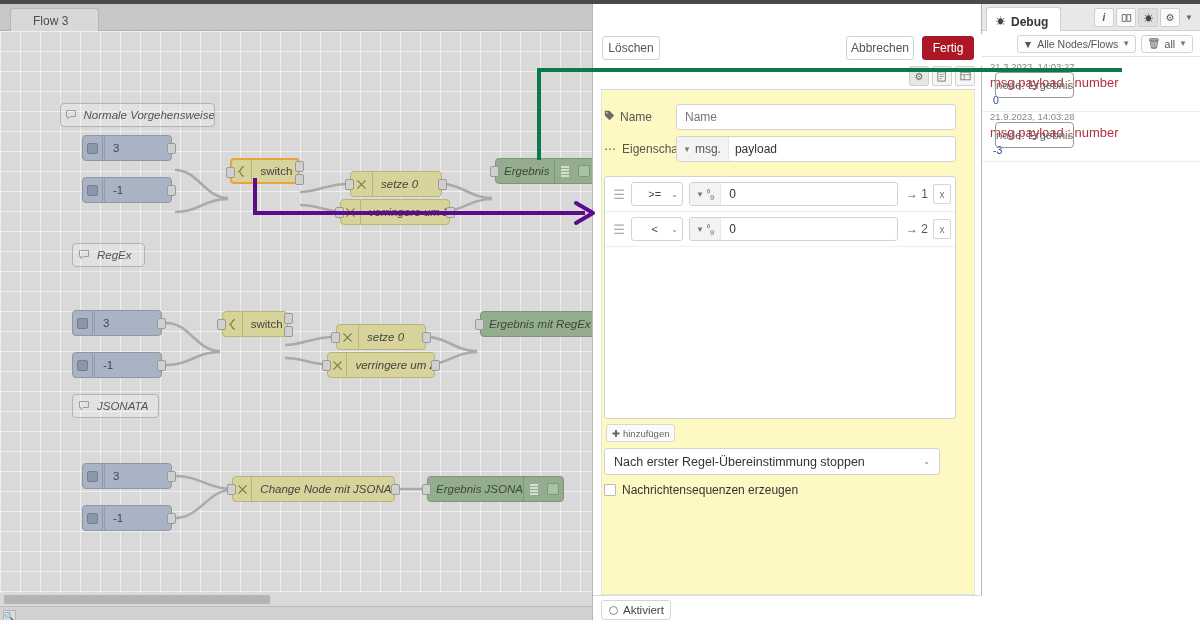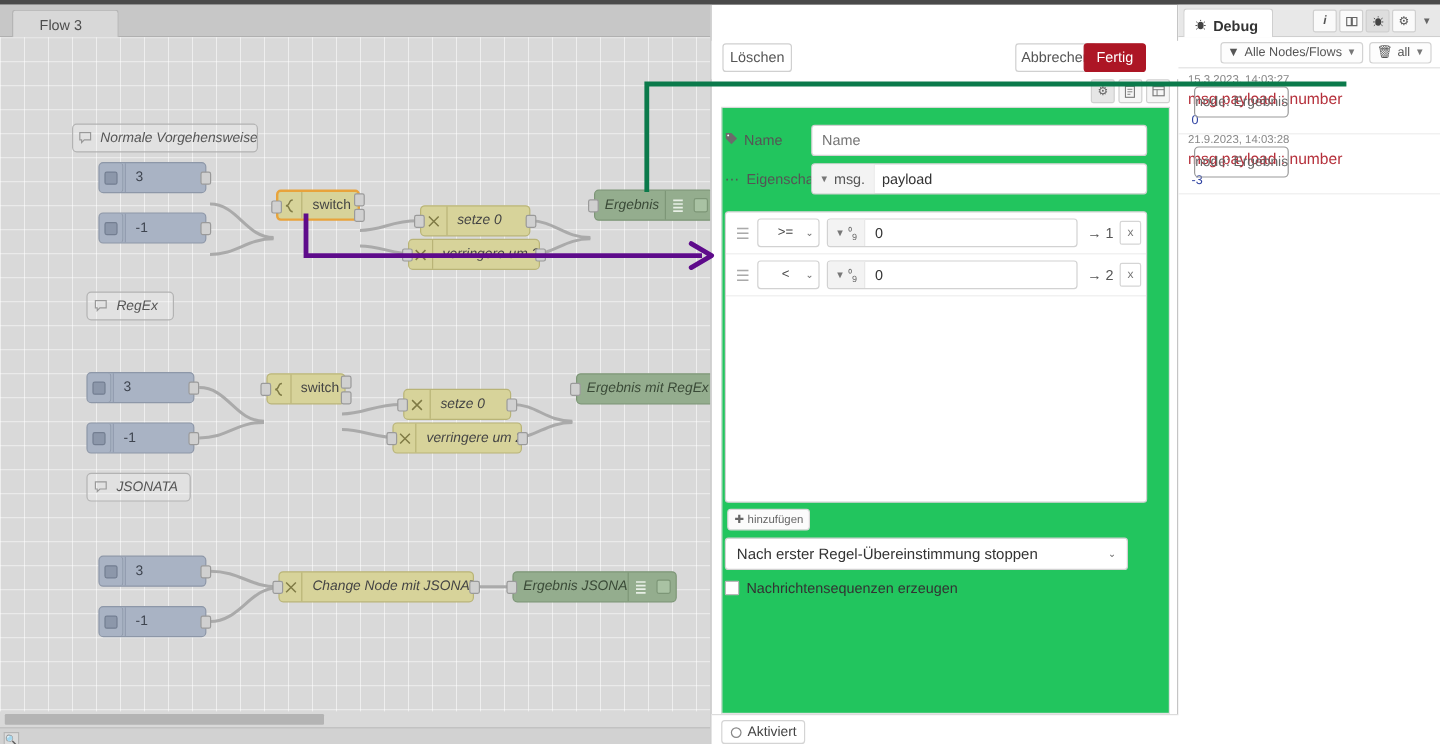--- a/index.html
+++ b/index.html
@@ -141,21 +141,21 @@
   }
   .dlg-actions {
     position:absolute; left:0; top:30px; width:390px; height: 32px; background:#fff;
   }
   .btn {
     position:absolute; height: 24px; border-radius: 3px; font-size: 12px;
     display:flex; align-items:center; justify-content:center; cursor:pointer;
   }
   .btn-delete { left: 9px; top: 2px; width: 58px; background:#fff; border:1px solid #d0d0d0; color:#555; }
   .btn-cancel { left: 253px; top: 2px; width: 68px; background:#fff; border:1px solid #d0d0d0; color:#555; }
-  .btn-done { left: 310px; top: 2px; width: 52px; background:#ad1625; border:1px solid #ad1625; color:#fff; }
+  .btn-done { left: 329px; top: 2px; width: 52px; background:#ad1625; border:1px solid #ad1625; color:#fff; }
 
   .dlg-tabs {
     position:absolute; left: 8px; top: 62px; width: 374px; height: 24px;
     border-bottom: 1px solid #d7d7d7;
   }
   .dlg-tab {
     position:absolute; left: 0; top: 0; height: 24px;
     padding: 4px 12px 0 10px; font-size: 11.5px; color:#555;
     background:#fff; border:1px solid #d7d7d7; border-bottom:none;
     border-radius: 3px 3px 0 0;
@@ -163,21 +163,21 @@
   .tab-icons { position:absolute; right: 0; top: 0; display:flex; gap: 3px; }
   .tab-ic {
     width: 20px; height: 20px; border:1px solid #d0d0d0; background:#f6f6f6;
     display:flex; align-items:center; justify-content:center; border-radius:2px;
     font-size: 10px; color:#666;
   }
   .tab-ic.active { background:#e6e6e6; }
 
   .dlg-body {
     position:absolute; left: 8px; top: 86px; width: 374px; height: 505px;
-    border: 1px solid #e3e3e3; border-top: none; background:#22c55e;
+    border: 1px solid #e3e3e3; border-top: none; background:#fef9c3;
   }
   .row { position:absolute; display:flex; align-items:center; }
   .rlabel { width: 72px; font-size: 12px; color: #555; display:flex; align-items:center; gap:5px; }
   .fld {
     height: 26px; border:1px solid #d2d2d2; border-radius:3px; background:#fff;
     display:flex; align-items:center; font-size:12px; color:#333; padding: 0 8px;
   }
   .prop-fld {
     height: 26px; border:1px solid #d2d2d2; border-radius:3px; background:#fff;
     display:flex; align-items:center; font-size:12px; color:#333;
@@ -706,21 +706,21 @@
       </div>
       <div class="fbtn">
         <span>🗑</span>
         <span>all</span>
         <span class="caret">▼</span>
       </div>
     </div>
 
     <div class="dbg-msg" style="top:53px;">
       <div class="dbg-meta">
-        <span>15.3.2023, 14:03:27</span>
+        <span>21.3.2023, 14:03:27</span>
         <span class="node">node: Ergebnis</span>
       </div>
       <div class="dbg-prop">msg.payload : number</div>
       <div class="dbg-val">0</div>
     </div>
 
     <div class="dbg-msg" style="top:103px;">
       <div class="dbg-meta">
         <span>21.9.2023, 14:03:28</span>
         <span class="node">node: Ergebnis</span>

